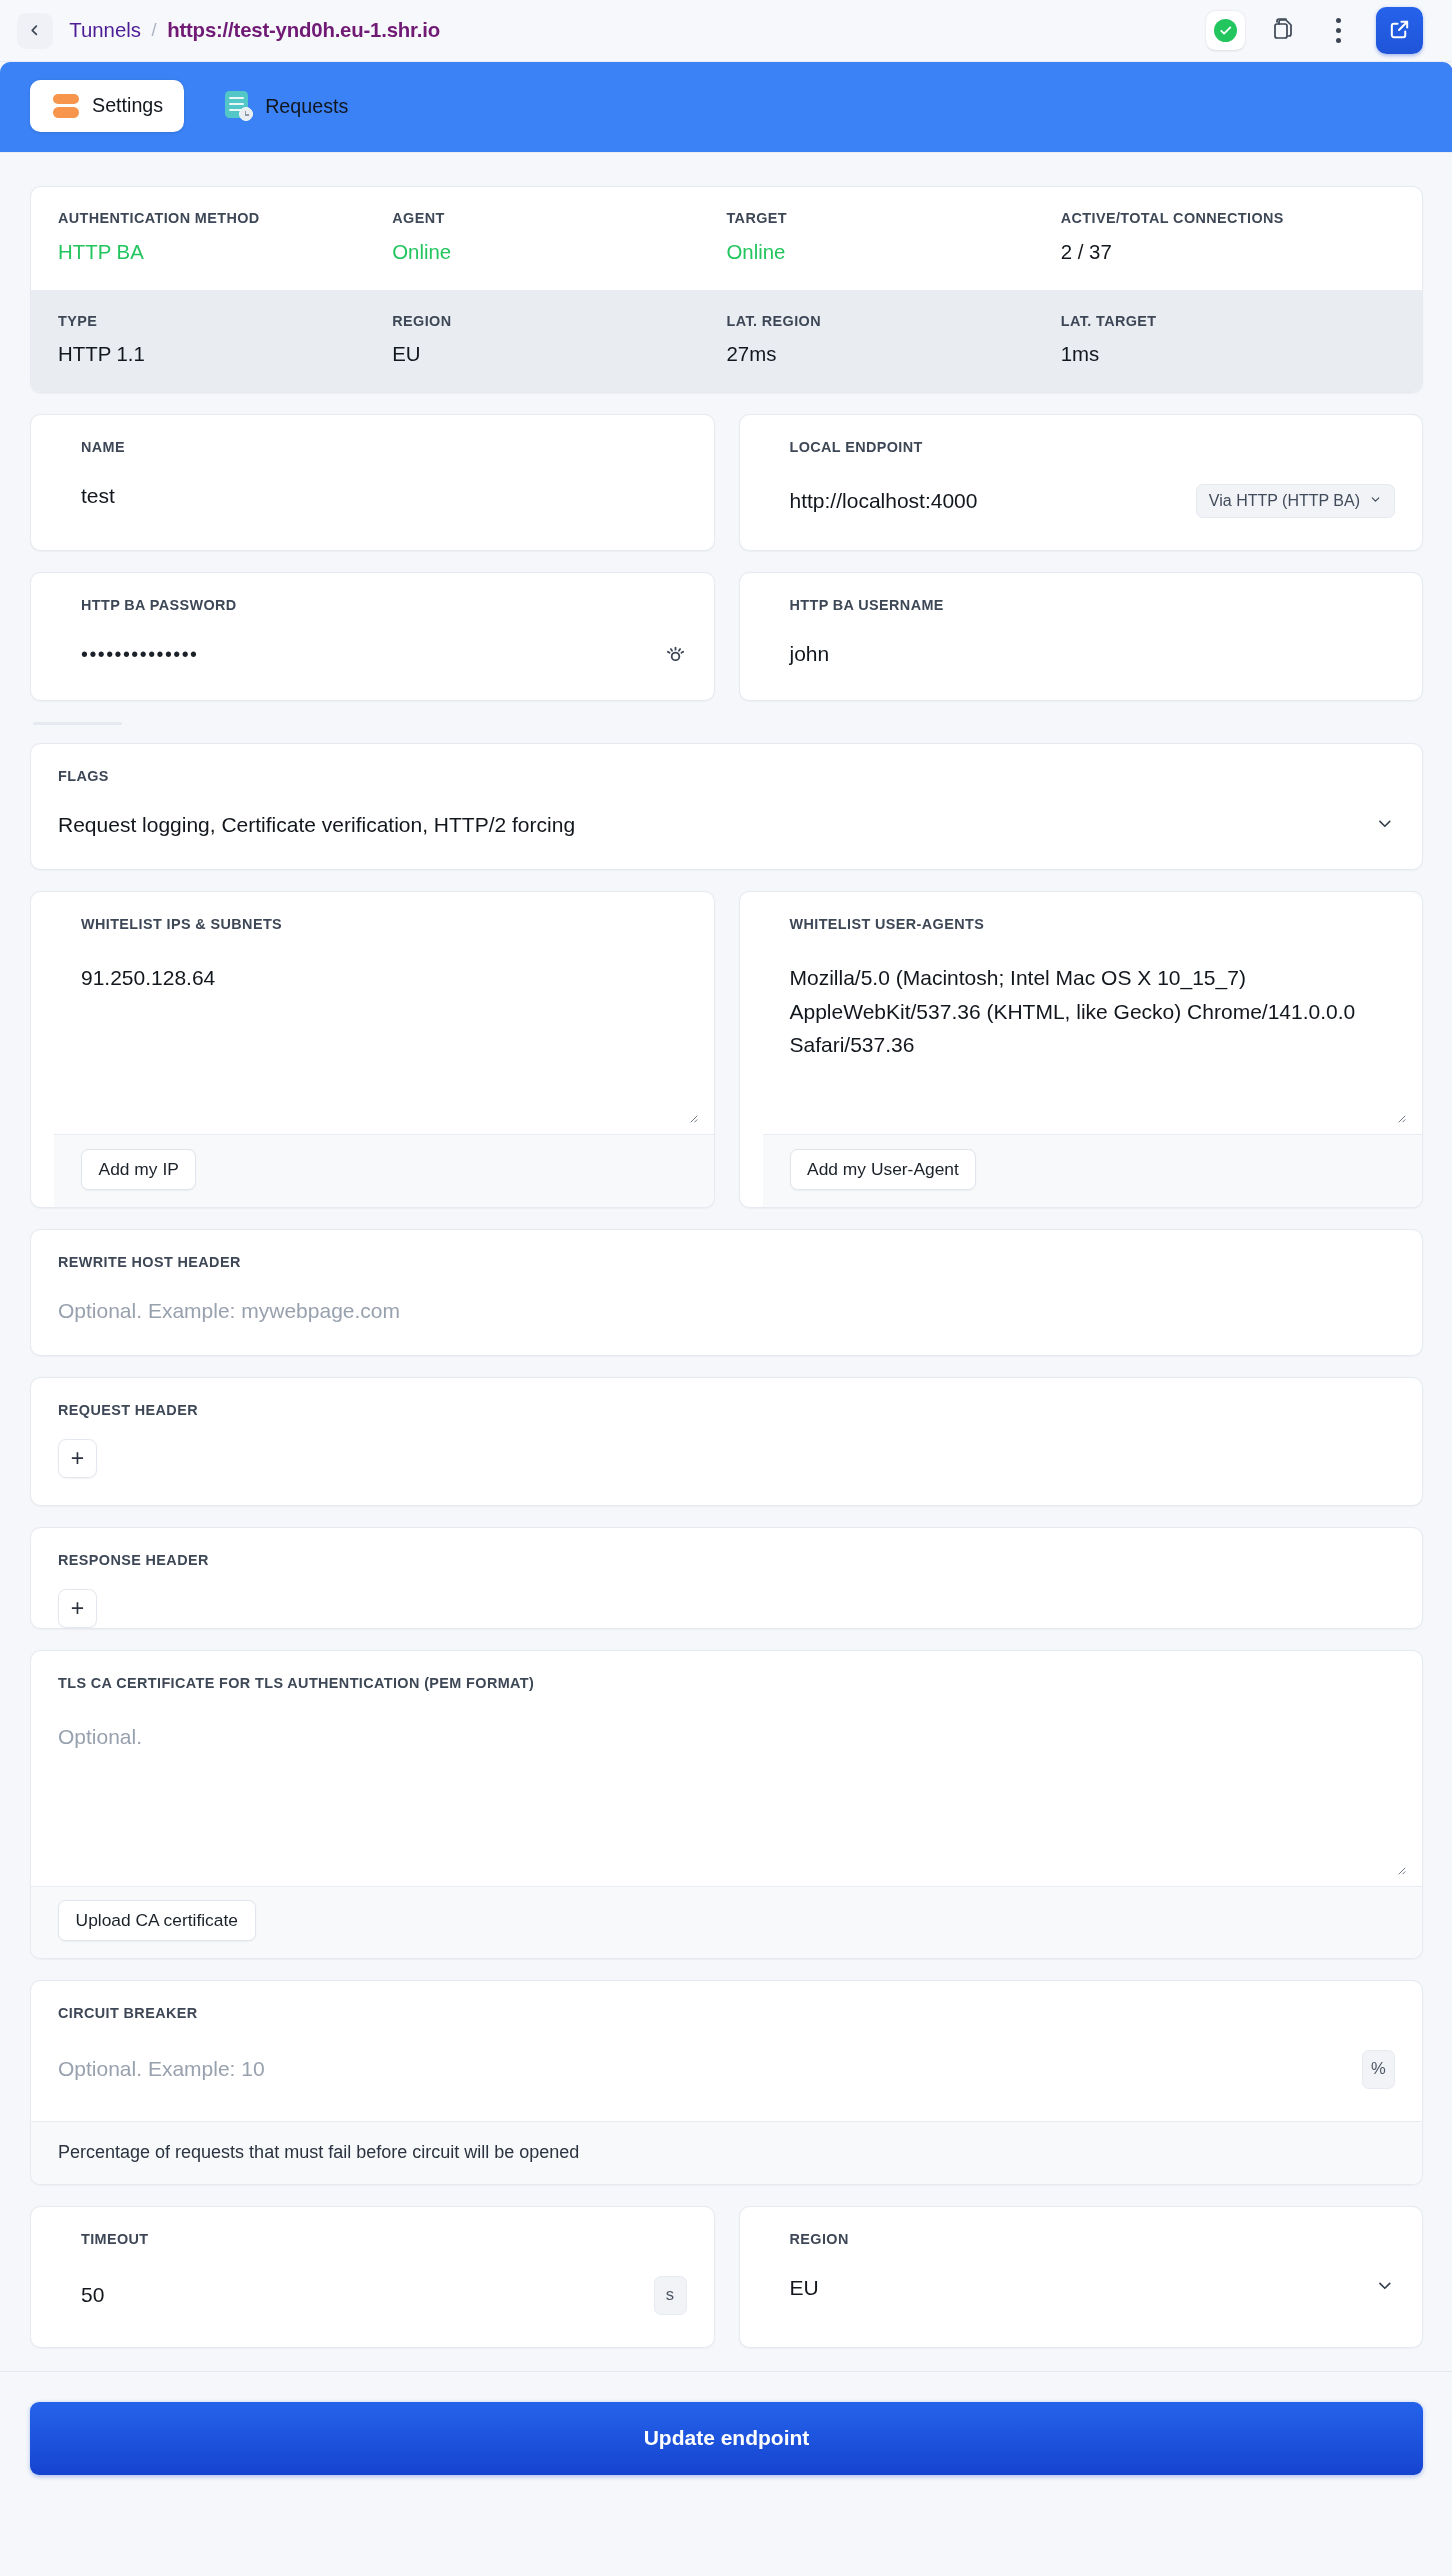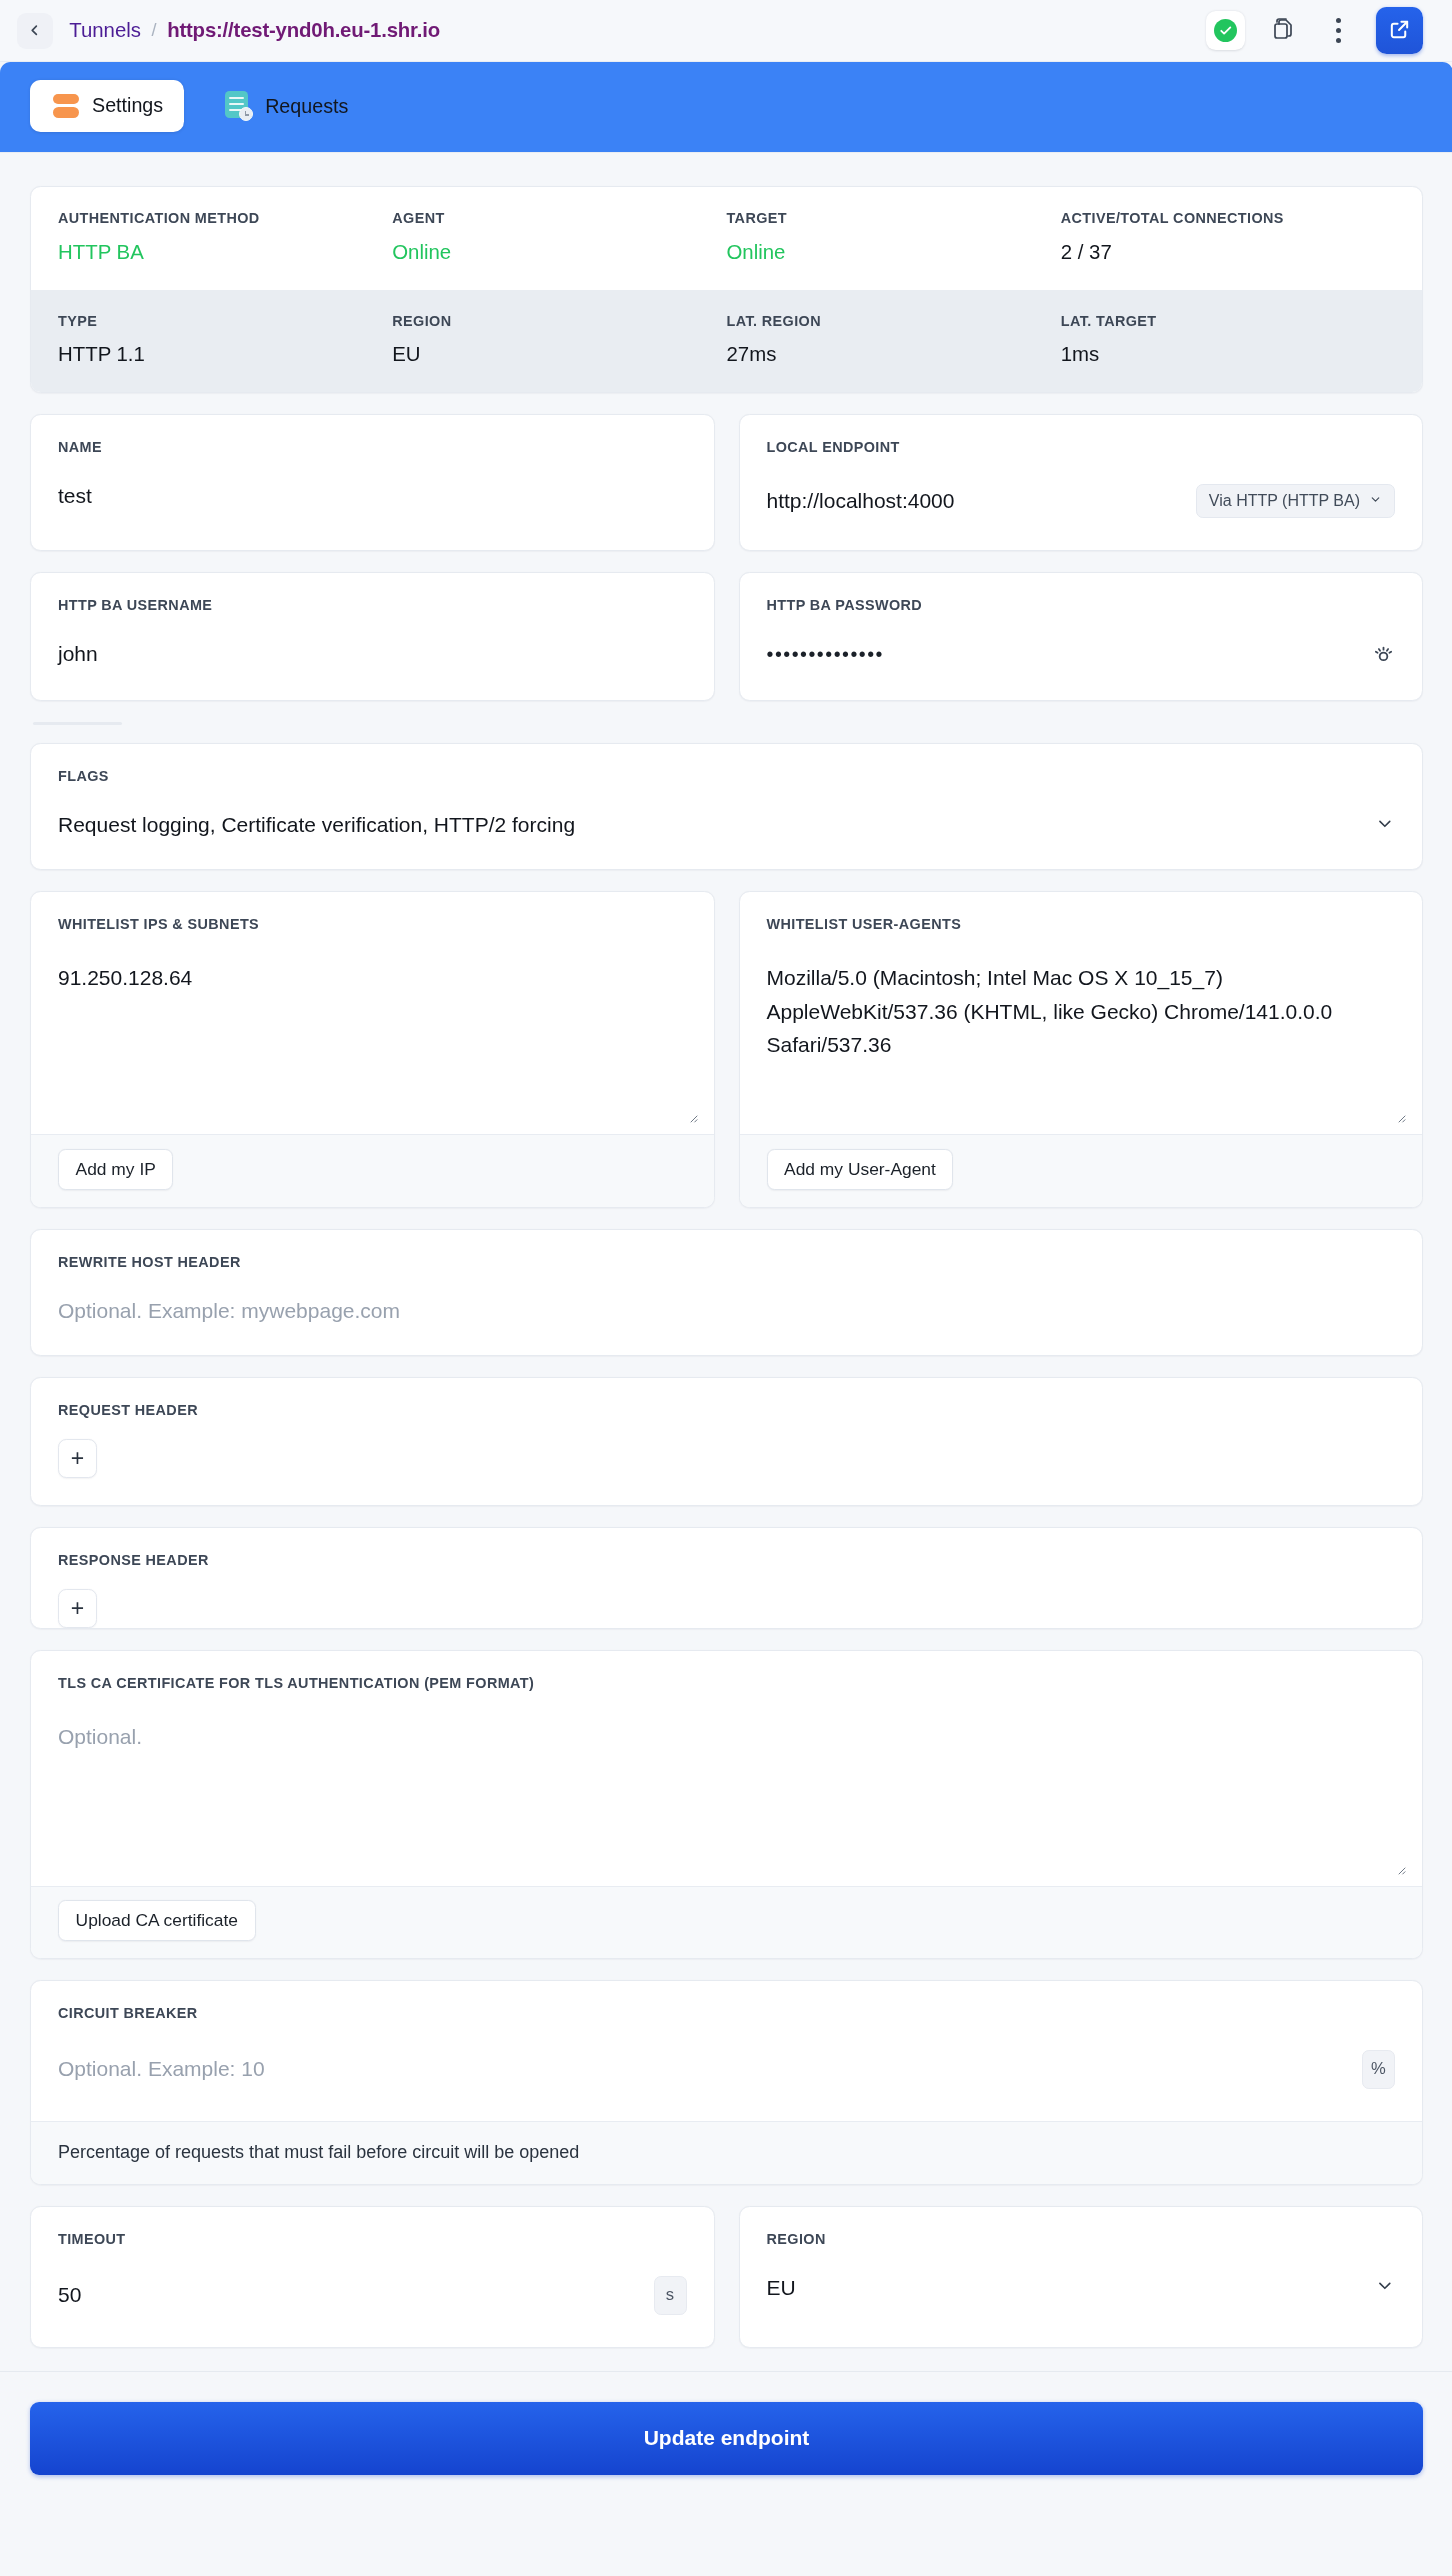--- a/index.html
+++ b/index.html
@@ -121,21 +121,21 @@
   .page { padding: 33px 30px 0 30px; }
 
   .card {
     background: #ffffff;
     border: 0.8px solid #e6eaf0;
     border-radius: 10.6px;
     box-shadow: 0 0.8px 1.5px rgba(16,24,40,.04);
     overflow: hidden;
   }
   .row2 { display: flex; gap: 24px; margin-bottom: 21px; }
-  .row2 > * { flex: 1 1 0; min-width: 0; }
+  .row2 > * { flex: 1 1 0; min-width: 0; padding-left: 23px; }
 
   .flabel {
     font-size: 14.4px; font-weight: 700; letter-spacing: 0.4px;
     color: #3d4756; text-transform: uppercase;
   }
   .fvalue { font-size: 21px; color: #12161d; }
   .fvalue.muted { color: #98a1ae; }
   .fvalue.green { color: #22c55e; }
 
   
@@ -366,46 +366,46 @@
                   <polyline points="6 9 12 15 18 9"></polyline>
                 </svg>
             </span>
           </div>
         </div>
       </div>
     </div>
   </div>
 
   <div class="row2">
-    <div class="card">
-      <div class="field pad-b">
-        <div class="flabel">HTTP BA USERNAME</div>
-        <div class="field-line">
-          <div class="fvalue">john</div>
-        </div>
-      </div>
-    </div>
     <div class="card">
       <div class="field pad-b">
         <div class="flabel">HTTP BA PASSWORD</div>
         <div class="field-line">
           <div class="fvalue dots-pw">••••••••••••••</div>
           <span class="eye">
             <svg width="23" height="23" viewBox="0 0 24 24" fill="none" stroke="#3d4756" stroke-width="1.9" stroke-linecap="round">
               <circle cx="12" cy="15" r="4"></circle>
               <path d="M12 6v2"></path>
                 <path d="M7.2 7.4l1.2 1.7"></path>
                 <path d="M16.8 7.4l-1.2 1.7"></path>
               <path d="M4 10.2l1.8 1.1"></path>
                 <path d="M20 10.2l-1.8 1.1"></path>
             </svg>
           </span>
         </div>
       </div>
     </div>
+    <div class="card">
+      <div class="field pad-b">
+        <div class="flabel">HTTP BA USERNAME</div>
+        <div class="field-line">
+          <div class="fvalue">john</div>
+        </div>
+      </div>
+    </div>
   </div>
 
   <div class="mini-divider"></div>
 
   <div class="card" style="margin-bottom:21px">
     <div class="field pad-b">
       <div class="flabel">FLAGS</div>
       <div class="field-line">
         <div class="fvalue">Request logging, Certificate verification, HTTP/2 forcing</div>
         <span class="chev">

